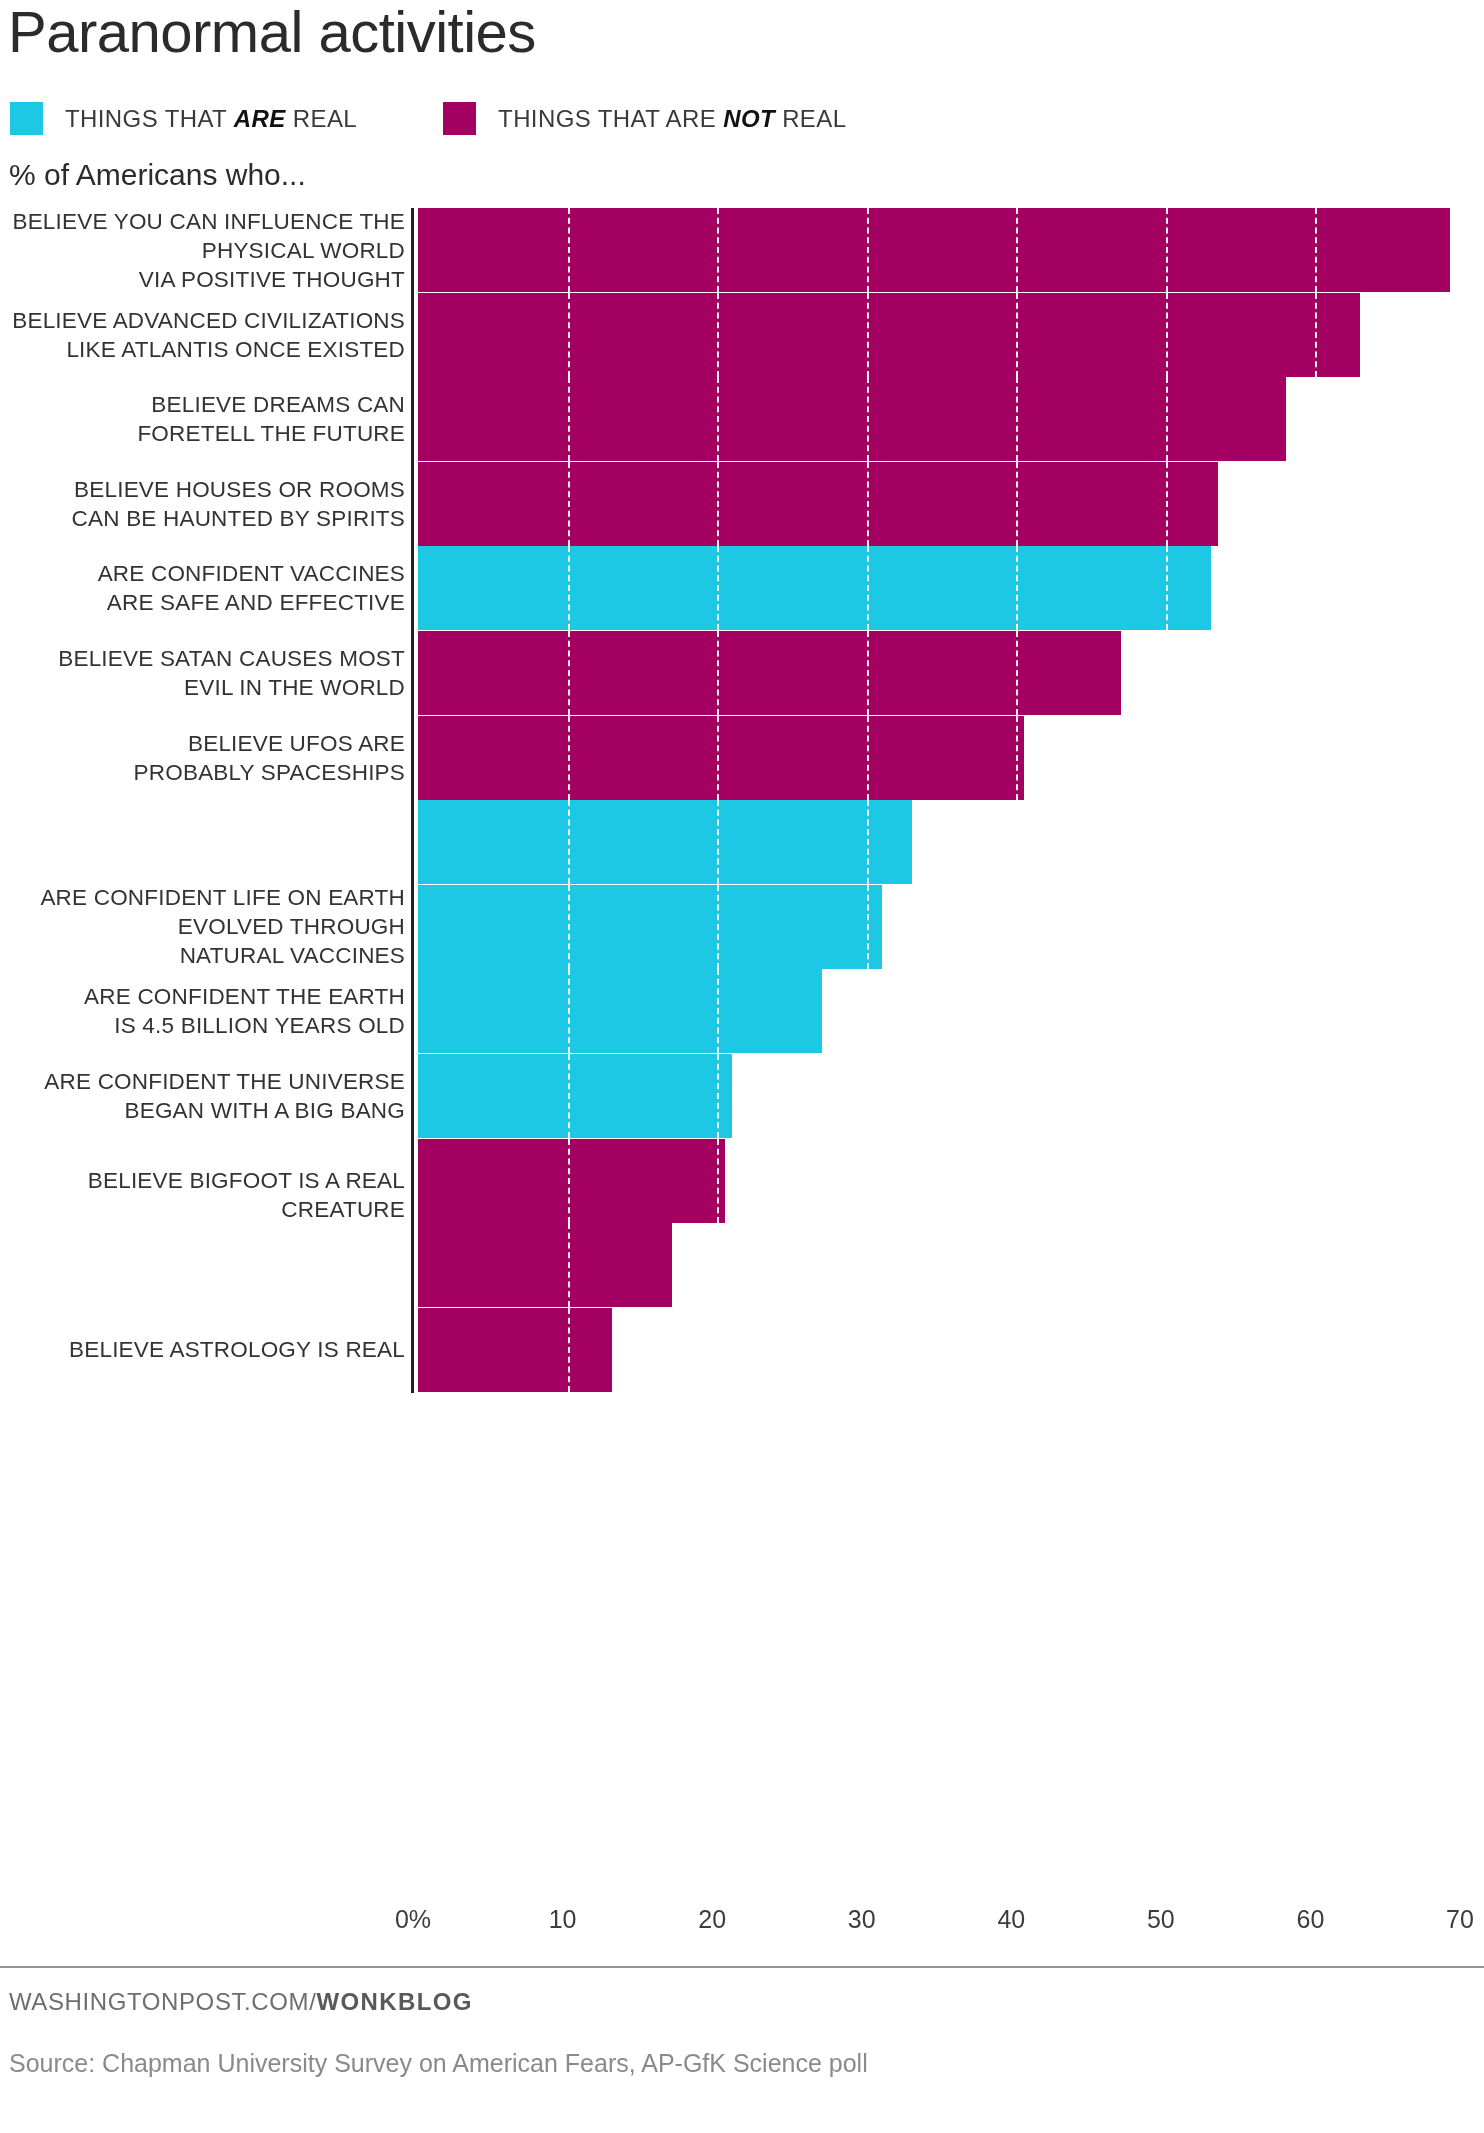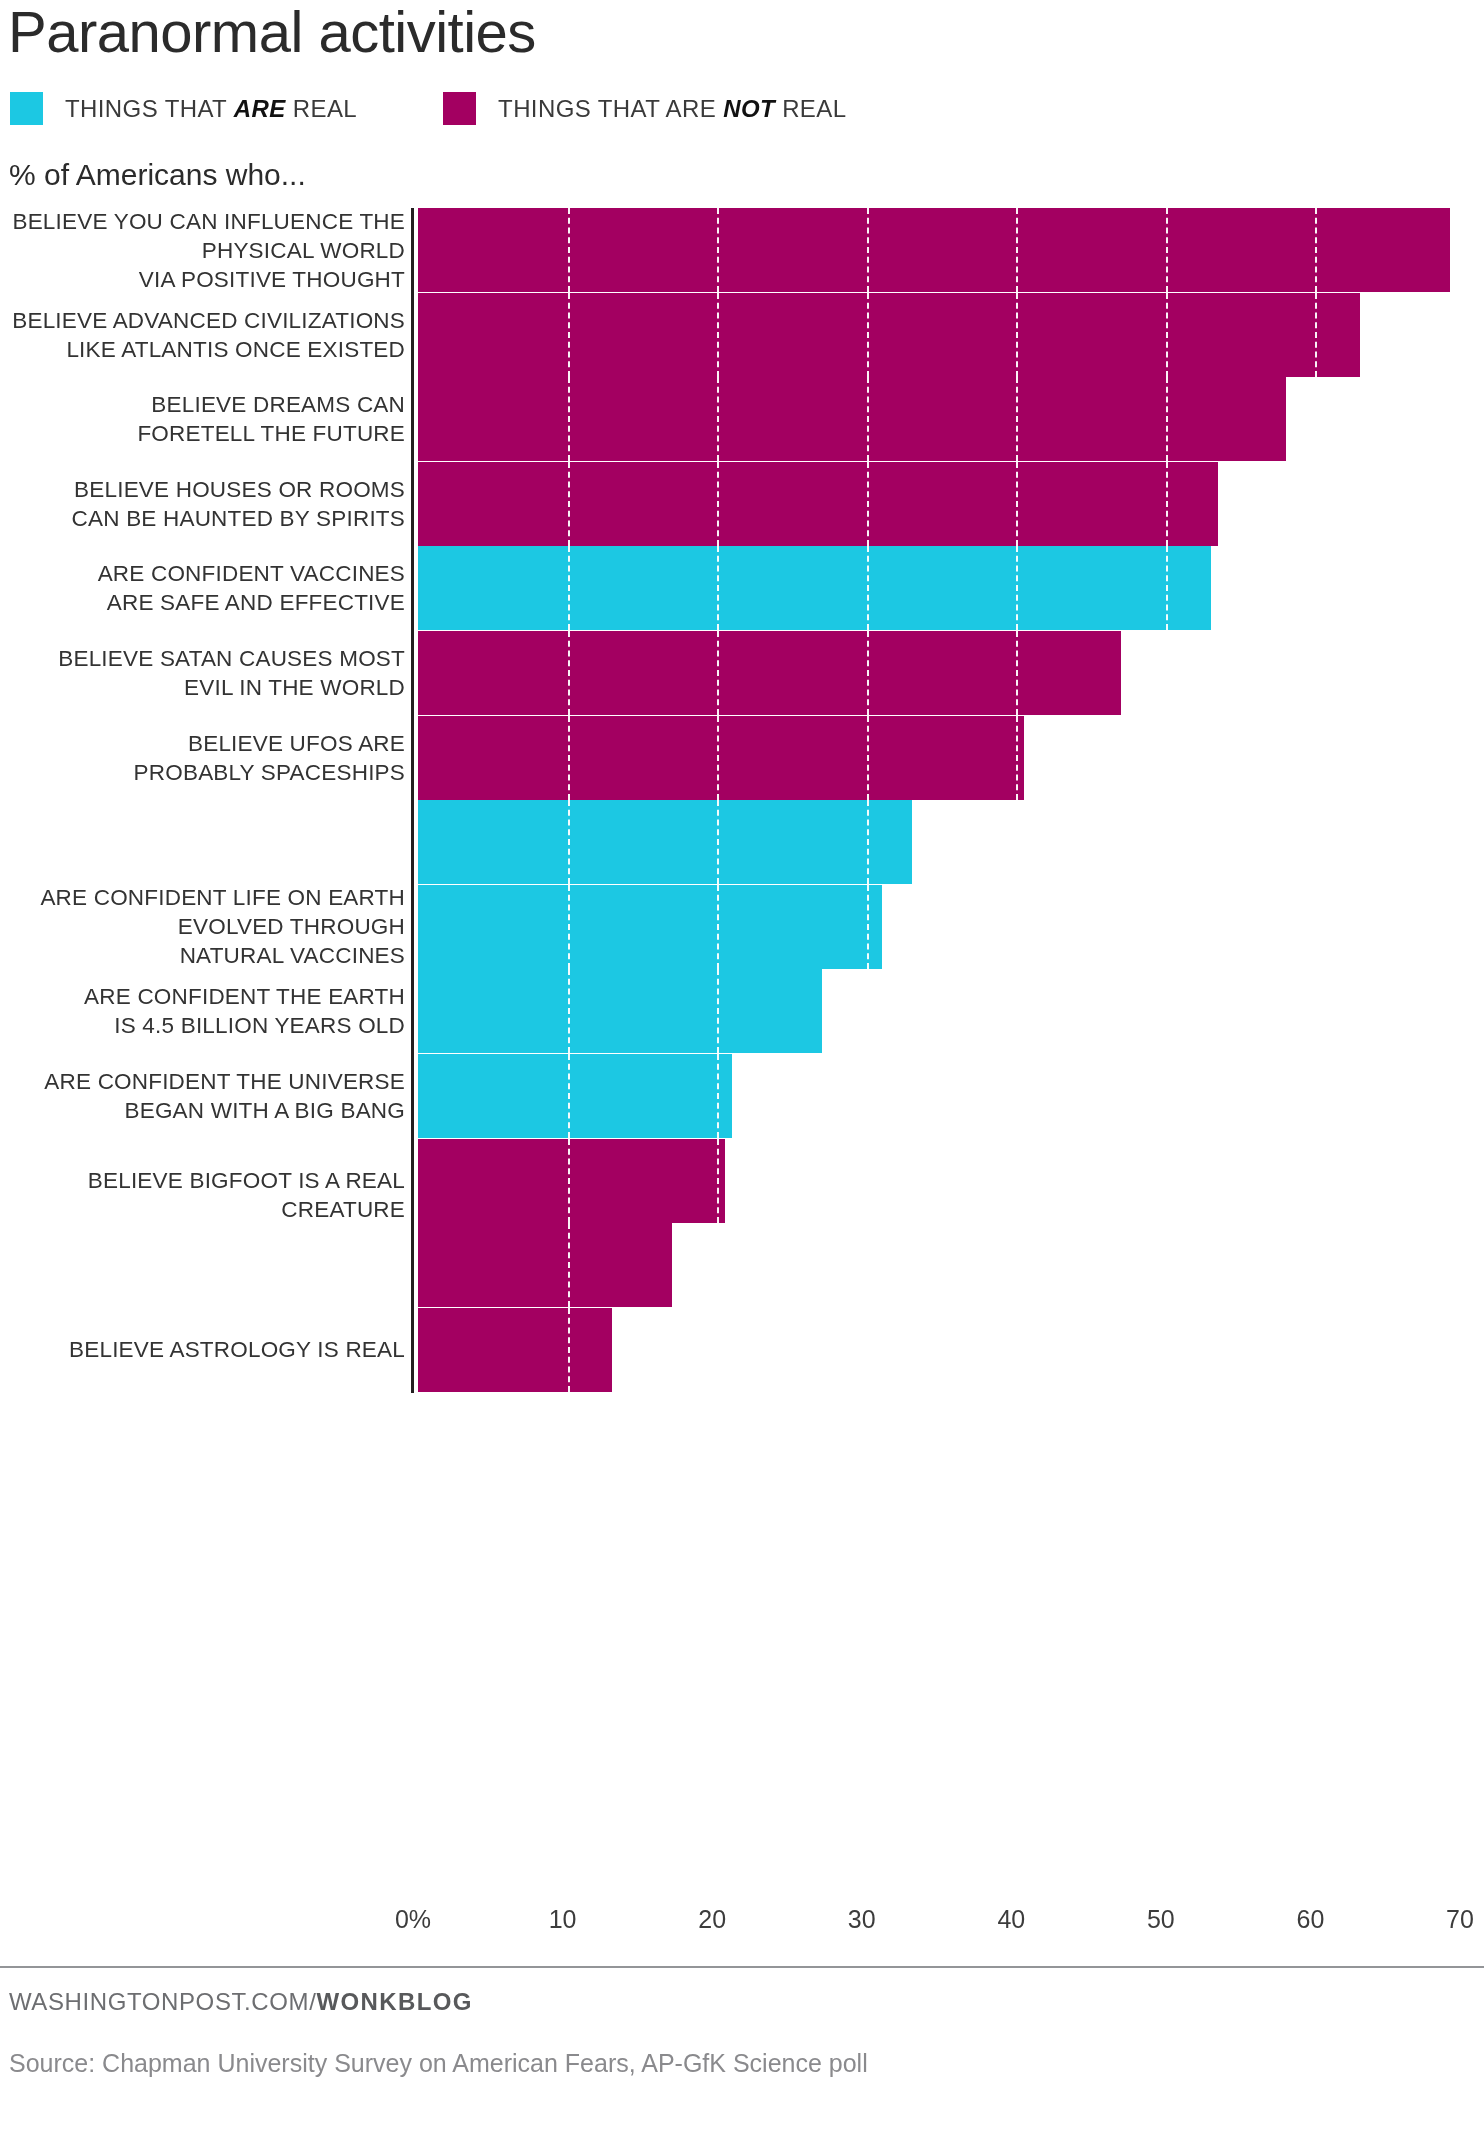--- a/index.html
+++ b/index.html
@@ -41,21 +41,21 @@
     position: absolute;
     left: 10px;
     top: 92px;
     display: flex;
     align-items: flex-end;
   }
   .legend-item {
     display: flex;
     align-items: center;
   }
-  .legend-item + .legend-item { margin-left: 86px; }
+  .legend-item + .legend-item { margin-left: 86px; margin-top: 10px; }
   .legend-swatch {
     width: 33px;
     height: 33px;
     display: block;
   }
   .legend-label {
     margin-left: 22px;
     font-size: 24px;
     letter-spacing: 0.4px;
     color: #3a3a3a;

